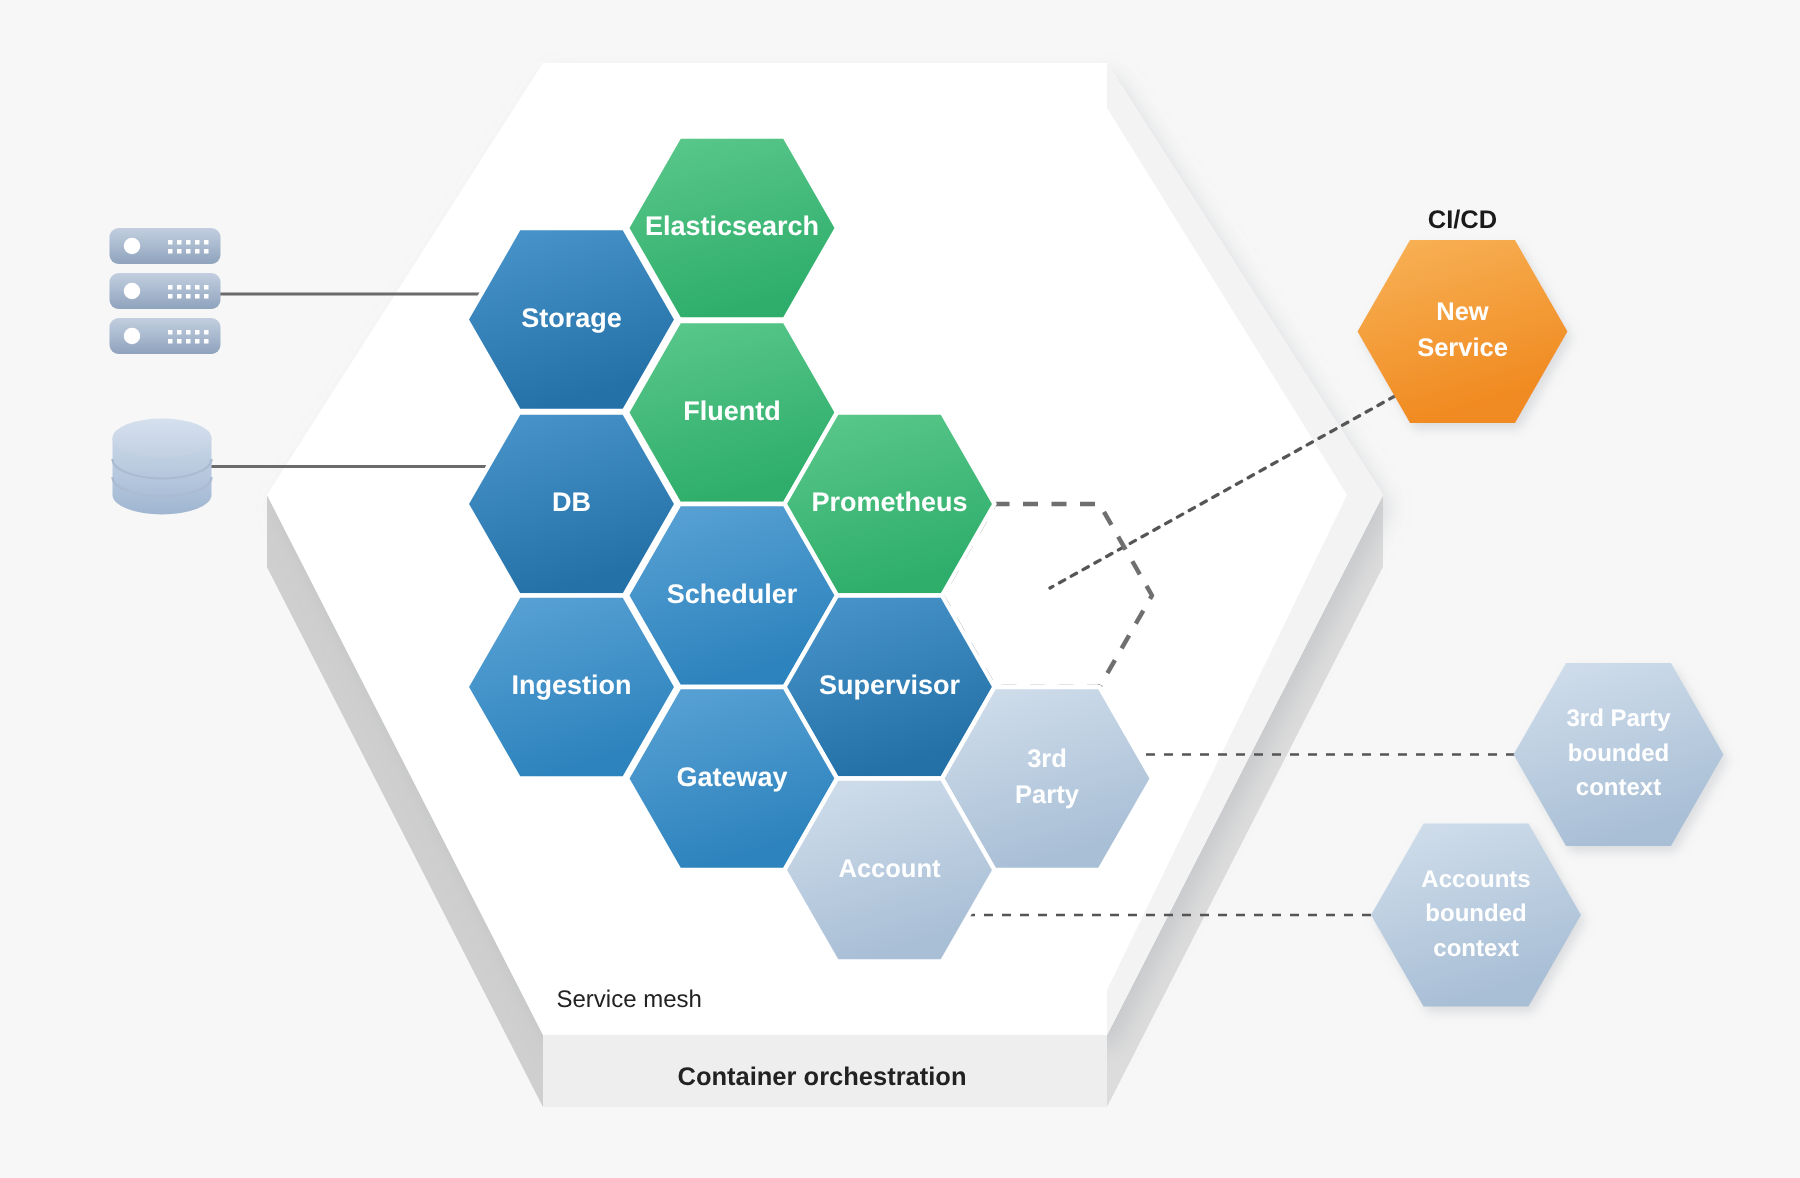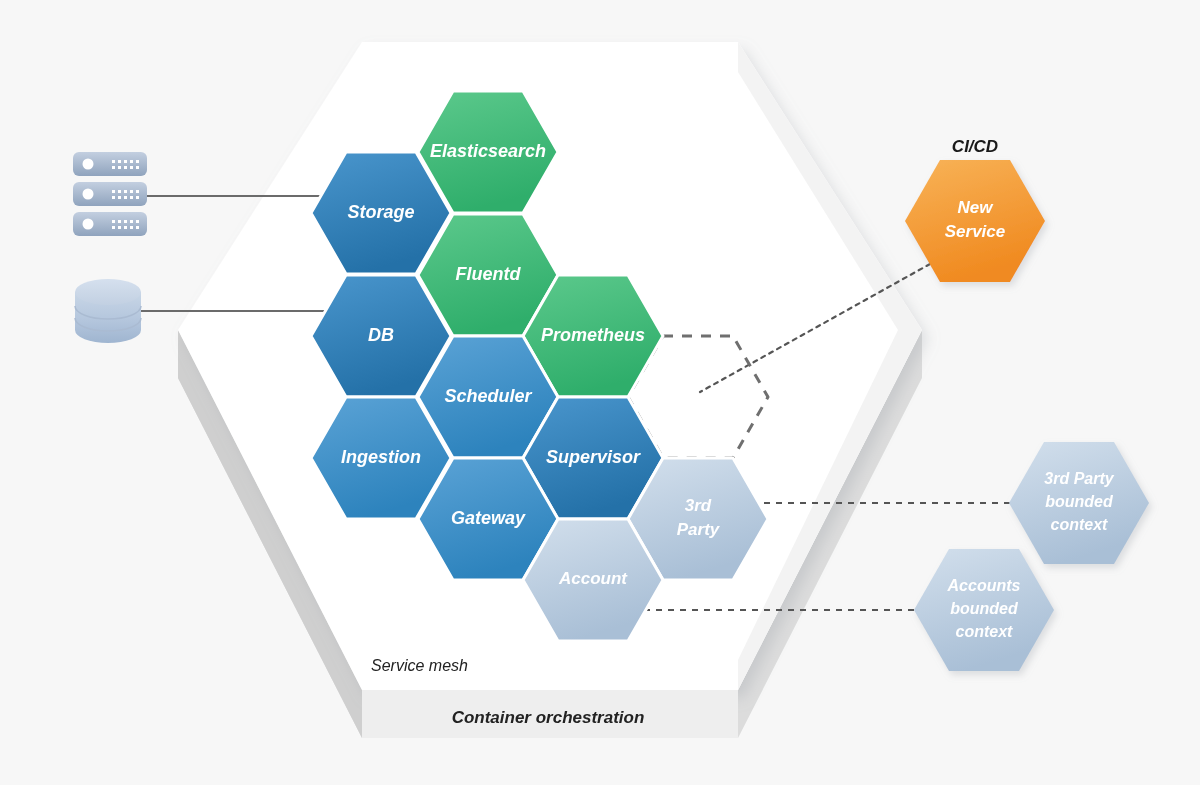--- a/index.html
+++ b/index.html
@@ -10,21 +10,20 @@
   body {
     width: 1200px;
     height: 785px;
     font-family: "Liberation Sans", sans-serif;
     overflow: hidden;
   }
   #stage {
     position: relative;
     width: 1200px;
     height: 785px;
-    font-style: italic;
   }
   #diagram {
     display: block;
     width: 1200px;
     height: 785px;
   }
   .hex-label {
     font-family: "Liberation Sans", sans-serif;
     font-weight: bold;
     fill: #ffffff;

